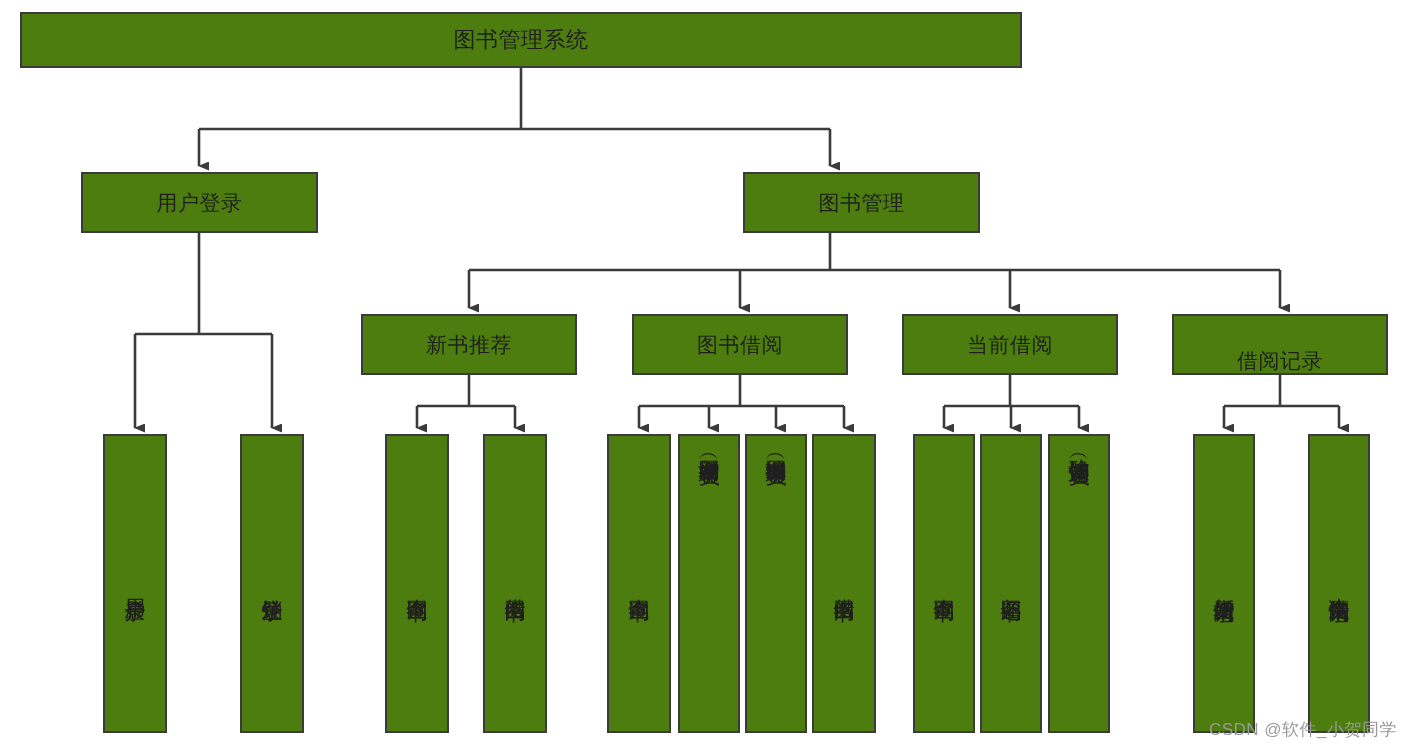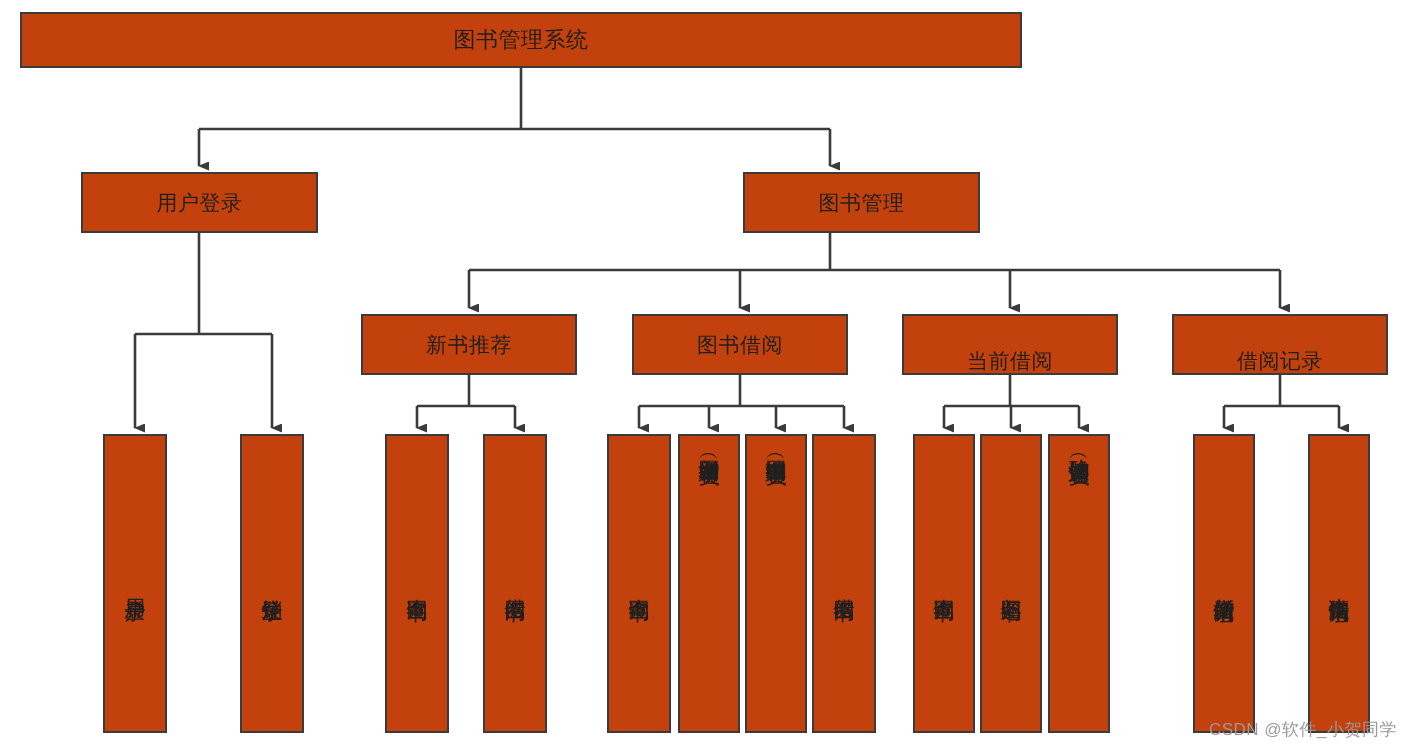--- a/index.html
+++ b/index.html
@@ -21,21 +21,21 @@
     position: absolute;
     left: 0;
     top: 0;
     width: 1405px;
     height: 747px;
   }
   .node {
     position: absolute;
     box-sizing: border-box;
     border: 2px solid #3b3b3b;
-    background: #c2410c;
+    background: #4d7c0f;
     display: flex;
     align-items: center;
     justify-content: center;
     color: #1f1f1f;
   }
   .node-h .label {
     font-size: 21px;
     line-height: 1.2;
     letter-spacing: 0.5px;
     white-space: nowrap;
@@ -141,21 +141,21 @@
   <div class="node node-h" style="left:711px;top:172px;width:237px;height:61px;margin-left:32px;">
     <span class="label">图书管理</span>
   </div>
 
   <div class="node node-h" style="left:361px;top:314px;width:216px;height:61px;">
     <span class="label">新书推荐</span>
   </div>
   <div class="node node-h" style="left:632px;top:314px;width:216px;height:61px;align-items:center;">
     <span class="label">图书借阅</span>
   </div>
-  <div class="node node-h" style="left:902px;top:314px;width:216px;height:61px;align-items:flex-end;">
+  <div class="node node-h" style="left:902px;top:314px;width:216px;height:61px;">
     <span class="label">当前借阅</span>
   </div>
   <div class="node node-h" style="left:1172px;top:314px;width:216px;height:61px;align-items:flex-end;">
     <span class="label">借阅记录</span>
   </div>
 
   <div class="node node-v center" style="left:103px;top:434px;width:64px;height:299px;">
     <span class="label">用户登录</span>
   </div>
   <div class="node node-v center" style="left:240px;top:434px;width:64px;height:299px;">

